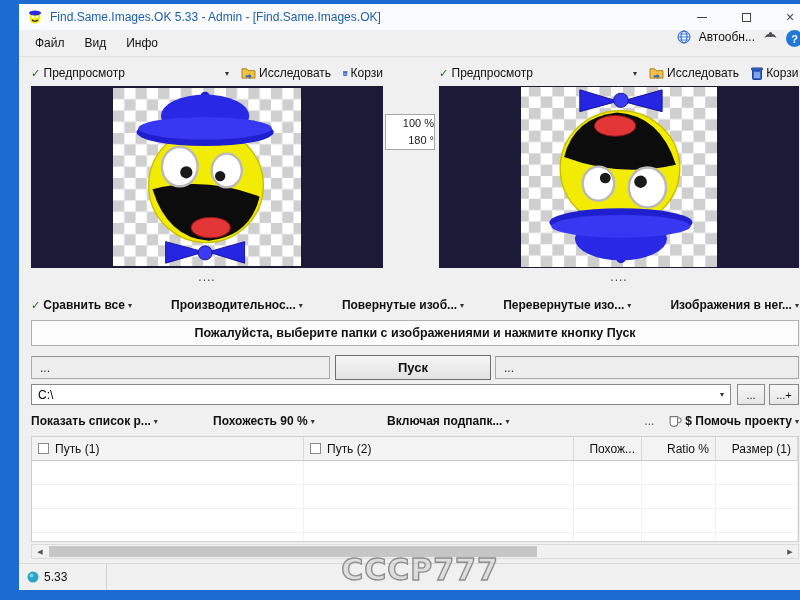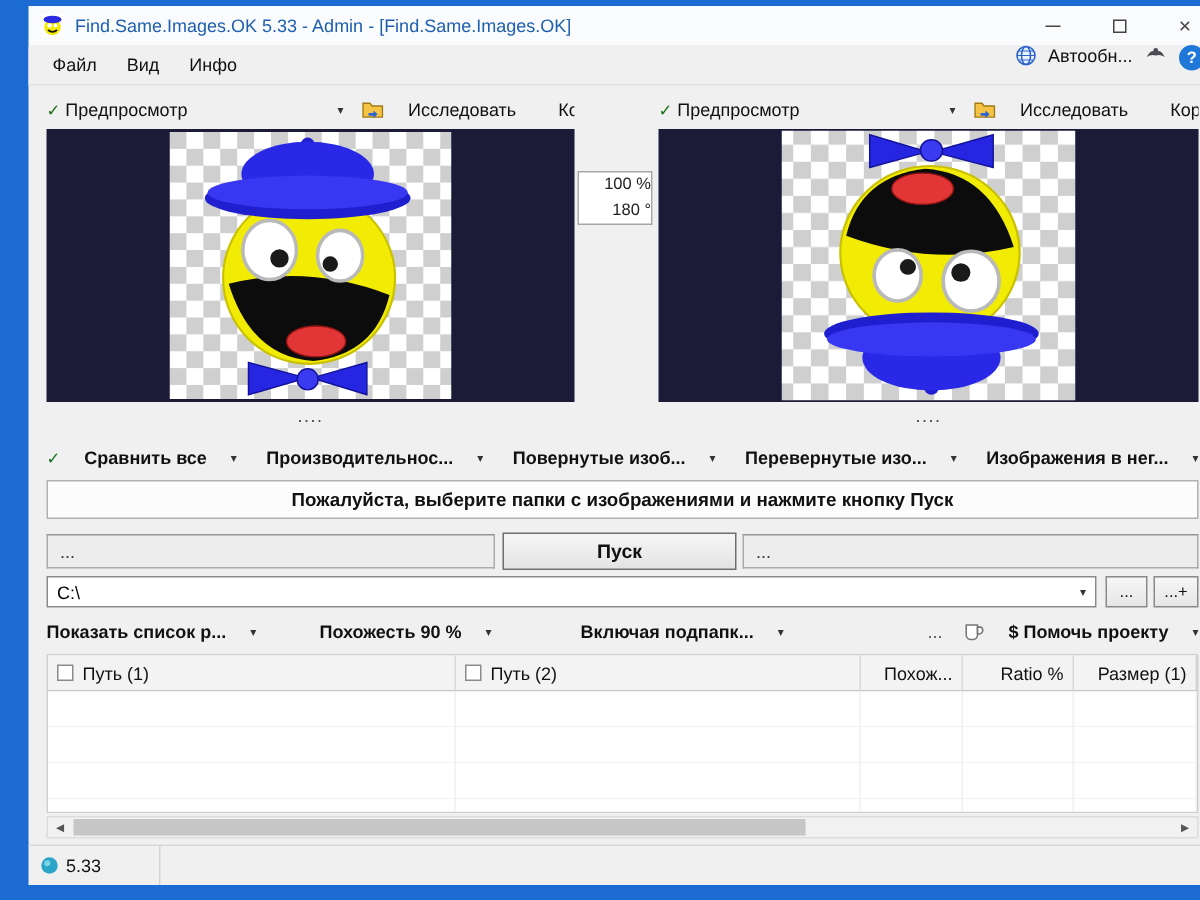--- a/index.html
+++ b/index.html
@@ -20,21 +20,21 @@
   
   .menubar { position:absolute; left:0; top:26px; width:792px; height:27px; background:#f0f0f0; border-bottom:1px solid #e0e0e0; display:flex; align-items:center; padding-left:6px; }
   .menu-item { padding:4px 10px; }
   .menu-right { position:absolute; right:8px; top:0; height:26px; display:flex; gap:8px; }
   .help-circle { width:17px; height:17px; border-radius:50%; background:#1f78d8; color:#fff; font-weight:bold; font-size:11px; display:flex; align-items:center; justify-content:center; }
 
   
   .ptoolbar { position:absolute; top:58px; height:22px; display:flex; align-items:center; gap:12px; }
   .ptoolbar.left { left:12px; width:352px; }
   .ptoolbar.right { left:420px; width:360px; }
-  .seg { display:flex; align-items:center; gap:16px; white-space:nowrap; overflow:hidden; }
+  .seg { display:flex; align-items:center; gap:3px; white-space:nowrap; overflow:hidden; }
   .seg-preview { flex:0 0 198px; justify-content:space-between; }
   .check { color:#17701a; font-weight:bold; font-size:11px; }
   .caret { font-size:8px; color:#333; }
   .trash-seg { flex:1; overflow:hidden; }
 
   
   .imgpane { position:absolute; top:82px; height:182px; background:#1b1b38; display:flex; align-items:center; justify-content:center; }
   .imgpane.left { left:12px; width:352px; }
   .imgpane.right { left:420px; width:360px; }
   .flip { transform:rotate(180deg); }
@@ -359,14 +359,15 @@
     <div class="scell ver">
       <svg width="12" height="12">
         <circle cx="6" cy="6" r="5.5" fill="#2aa5c8"></circle>
         <circle cx="4.5" cy="4.5" r="2" fill="#8fe0f0" opacity=".8"></circle>
       </svg>
       <span>5.33</span>
     </div>
     <div class="scell rest"></div>
   </div>
 
+  <div class="watermark">СССР777</div>
 
 </div>
 
 </body></html>

